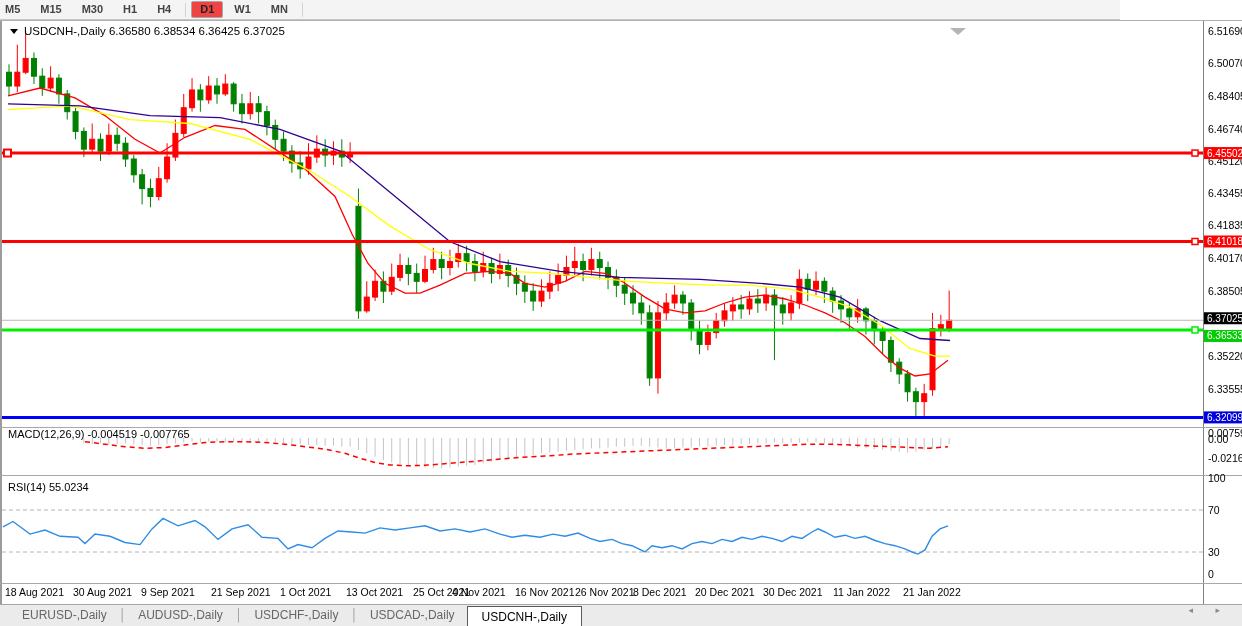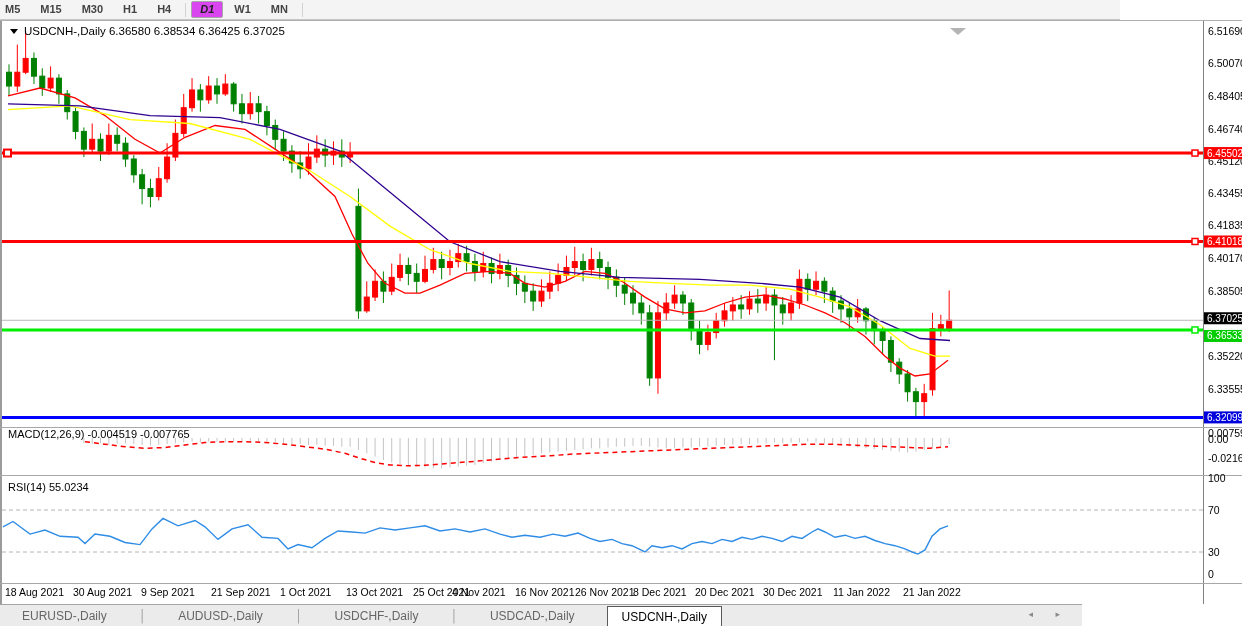--- a/index.html
+++ b/index.html
@@ -3,27 +3,27 @@
 <meta charset="utf-8">
 <style>
   html,body{margin:0;padding:0;background:#dcdcdc;}
   #app{position:relative;width:1242px;height:626px;background:#ffffff;overflow:hidden;
        font-family:"Liberation Sans",sans-serif;-webkit-font-smoothing:antialiased;}
   
   #toolbar{position:absolute;left:0;top:0;width:1120px;height:19px;background:#f4f4f4;
            border-bottom:1px solid #c6c6c6;display:flex;align-items:center;overflow:hidden;}
   .tf-btn{font-size:11px;font-weight:bold;color:#444;padding:1px 8px;margin:0 1px;cursor:default;
           border:1px solid transparent;line-height:13px;}
-  .tf-btn.active{background:#d946ef;border:1px solid #a8a8a8;border-radius:2px;color:#222;font-style:italic;}
+  .tf-btn.active{background:#ef4444;border:1px solid #a8a8a8;border-radius:2px;color:#222;}
   .tf-sep{width:1px;height:14px;background:#d2d2d2;margin:0 4px;}
   
   #chart-svg{position:absolute;left:0;top:0;}
   
-  #tabbar{position:absolute;left:0;top:604px;width:1082px;height:22px;background:#ebebeb;
-          border-top:1px solid #a6a6a6;display:flex;align-items:center;gap:20px;}
+  #tabbar{position:absolute;left:0;top:604px;width:1242px;height:22px;background:#ebebeb;
+          border-top:1px solid #a6a6a6;display:flex;align-items:flex-start;}
   .tab{font-size:12px;color:#666;padding:3px 12px 4px 12px;cursor:default;white-space:nowrap;}
   .tab.active{background:#ffffff;color:#000;border:1px solid #5a5a5a;border-bottom:none;
               padding:3px 14px 5px 14px;margin-bottom:0;position:relative;top:1px;}
   .tab-sep{color:#9a9a9a;font-size:12px;padding:3px 0 4px 0;}
   #tab-arrows{margin-left:auto;margin-right:12px;color:#8a8a8a;font-size:9px;padding-bottom:5px;letter-spacing:10px;}
   text{font-family:"Liberation Sans",sans-serif;}
 </style>
 </head>
 <body>
 

